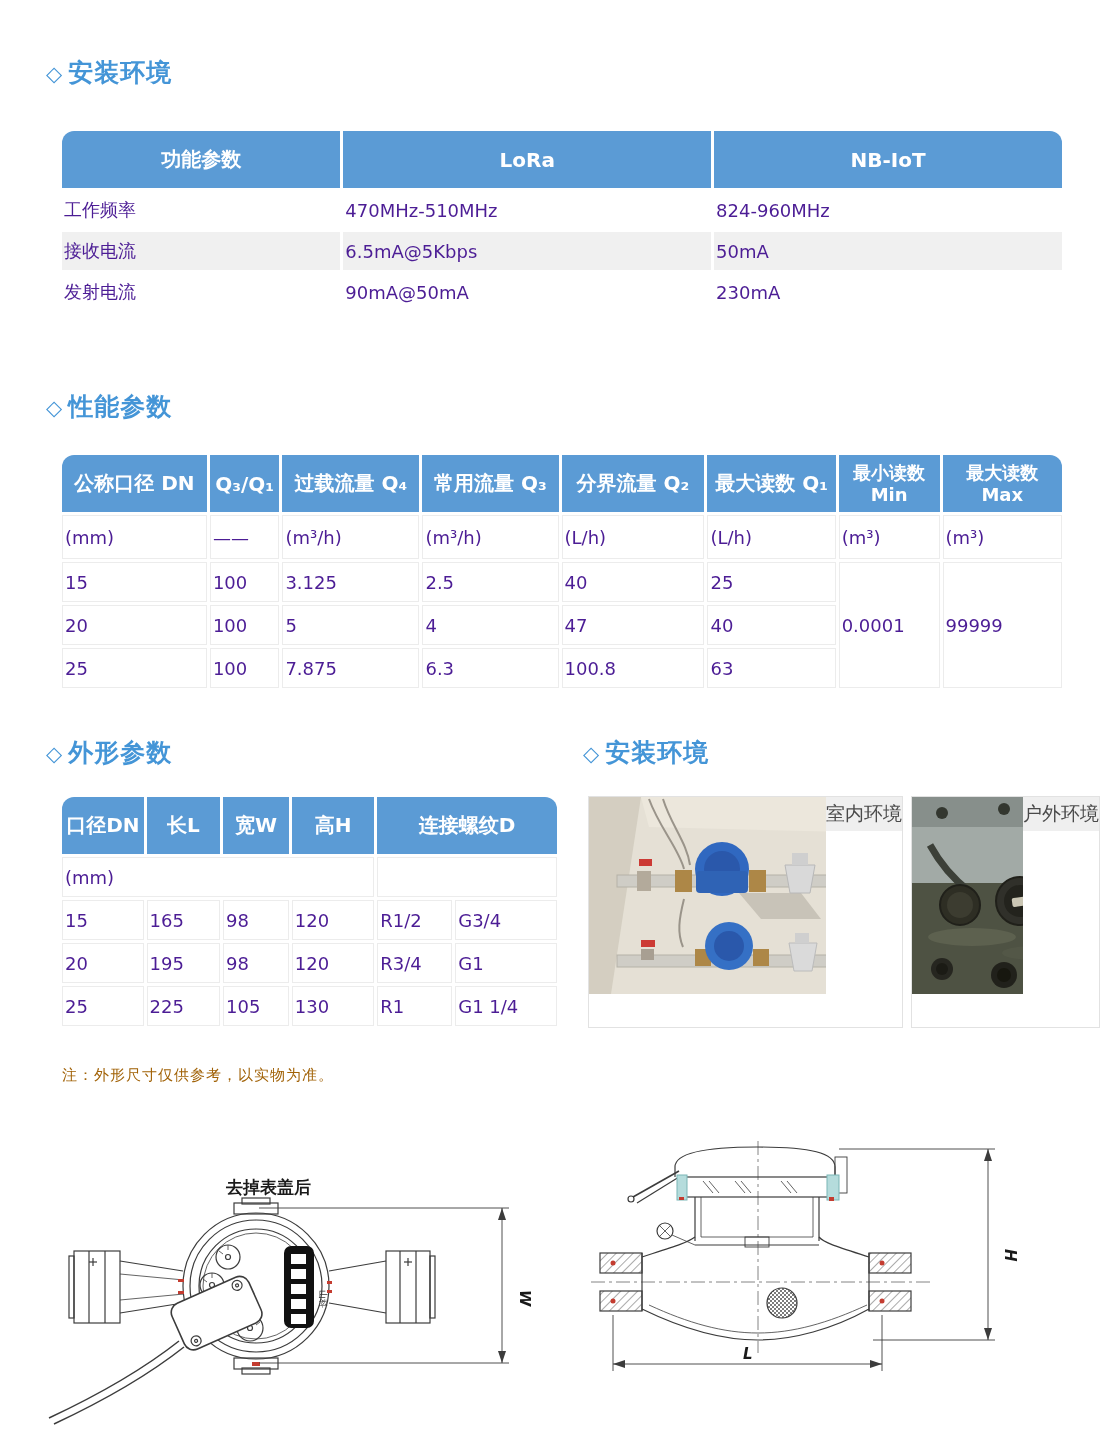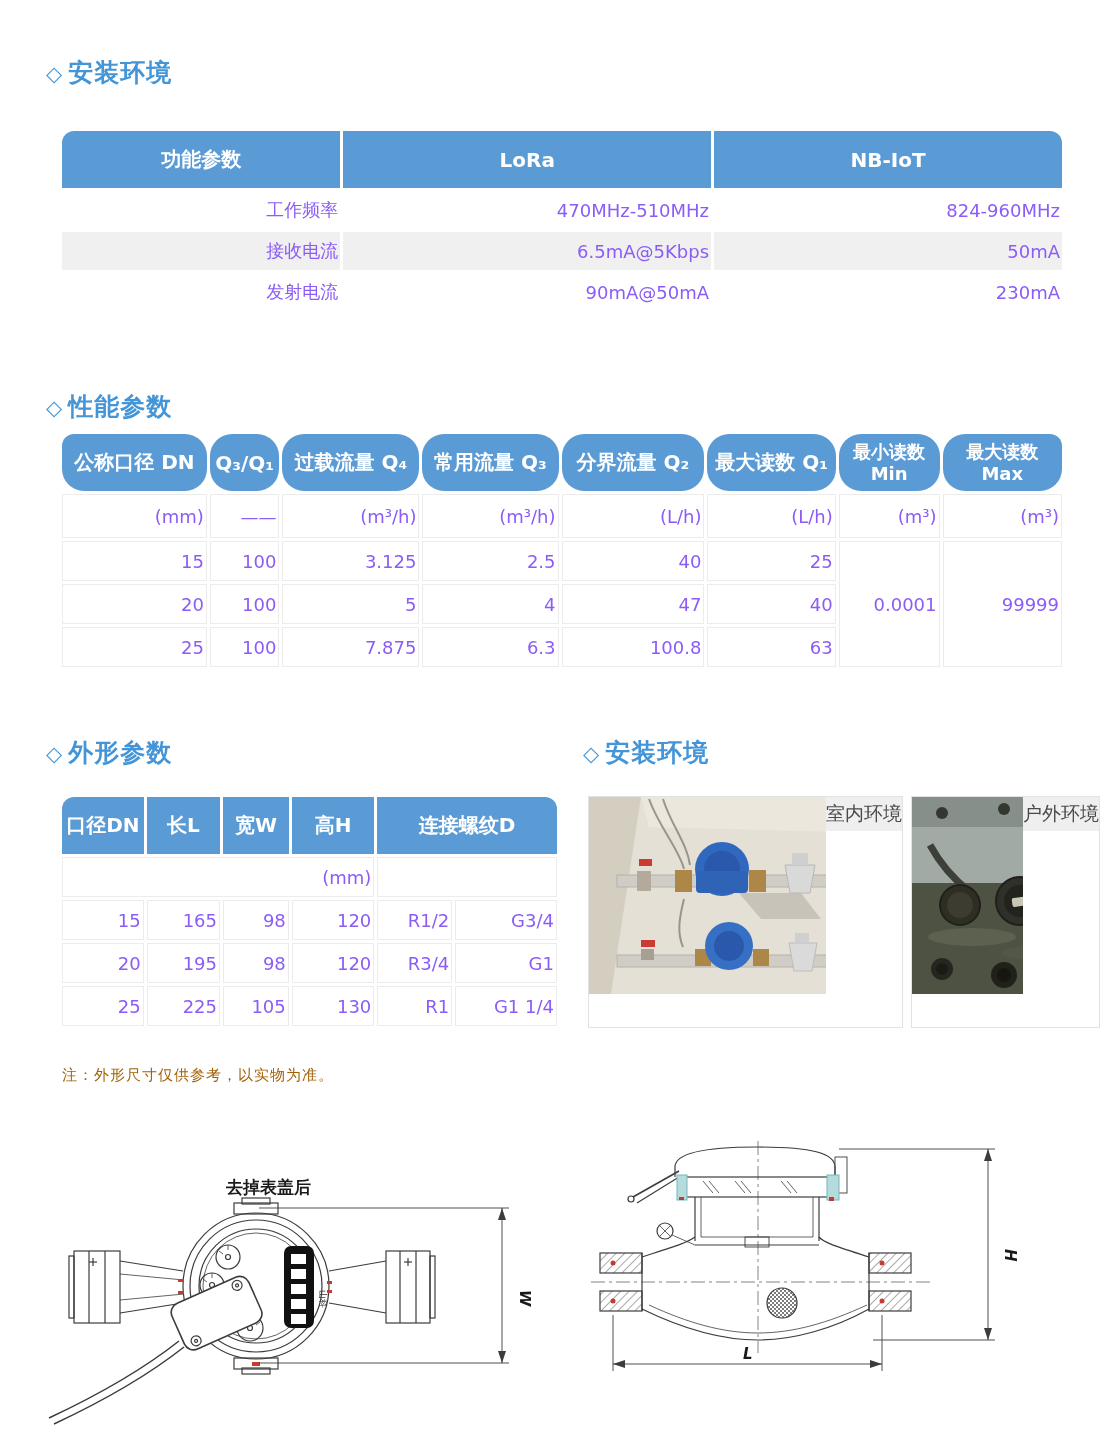--- a/index.html
+++ b/index.html
@@ -15,32 +15,32 @@
   .sec-title .marker { font-size:21px; font-weight:400; padding-top:2px; }
   
   table.tbl { border-collapse:separate; border-spacing:3px 3px; table-layout:fixed; width:100%; }
   table.tbl th {
     background:#5b9bd5; color:#ffffff; font-weight:700; font-size:20px;
     text-align:center; vertical-align:middle; height:49px; padding:4px 2px;
   }
   table.tbl thead th:first-child { border-top-left-radius:12px; }
   table.tbl thead th:last-child  { border-top-right-radius:12px; }
   table.tbl td {
-    text-align:right; vertical-align:middle; color:#8b5cf6; font-size:18px;
+    text-align:left; vertical-align:middle; color:#4c1d95; font-size:18px;
     height:38px; padding:0 2px; background:#ffffff;
   }
   .tbl-wrap { position:absolute; }
   .w-tbl1 { left:59px; top:128px; width:1006px; }
-  .w-tbl2 { left:59px; top:431px; width:1006px; }
+  .w-tbl2 { left:59px; top:452px; width:1006px; }
   .w-tbl3 { left:59px; top:794px; width:501px; }
   
   .tbl1 tbody tr:nth-child(even) td { background:#f0f0f0; }
   
   .tbl2 td, .tbl3 td { border:1px solid #ececec; font-size:17px; }
-  .tbl2 th { font-size:18px; height:52px;border-radius:22px; }
+  .tbl2 th { font-size:18px; height:52px; }
   .tbl2 td.u { height:42px; }
   .tbl2 td { height:35px; }
   .tbl2 td.merge { font-size:18px; }
   .tbl3 th { font-size:20px; height:50px; }
   .tbl3 td { height:41px; }
   .two-line span { display:block; line-height:1.18; font-size:18px; }
   
   .photos { position:absolute; left:588px; top:796px; width:470px; height:232px; display:flex; gap:8px; }
   .photo { display:flex; flex-direction:row; border:1px solid #e2e2e2; background:#fff; }
   .photo.p1 { flex:0 0 294px; }

